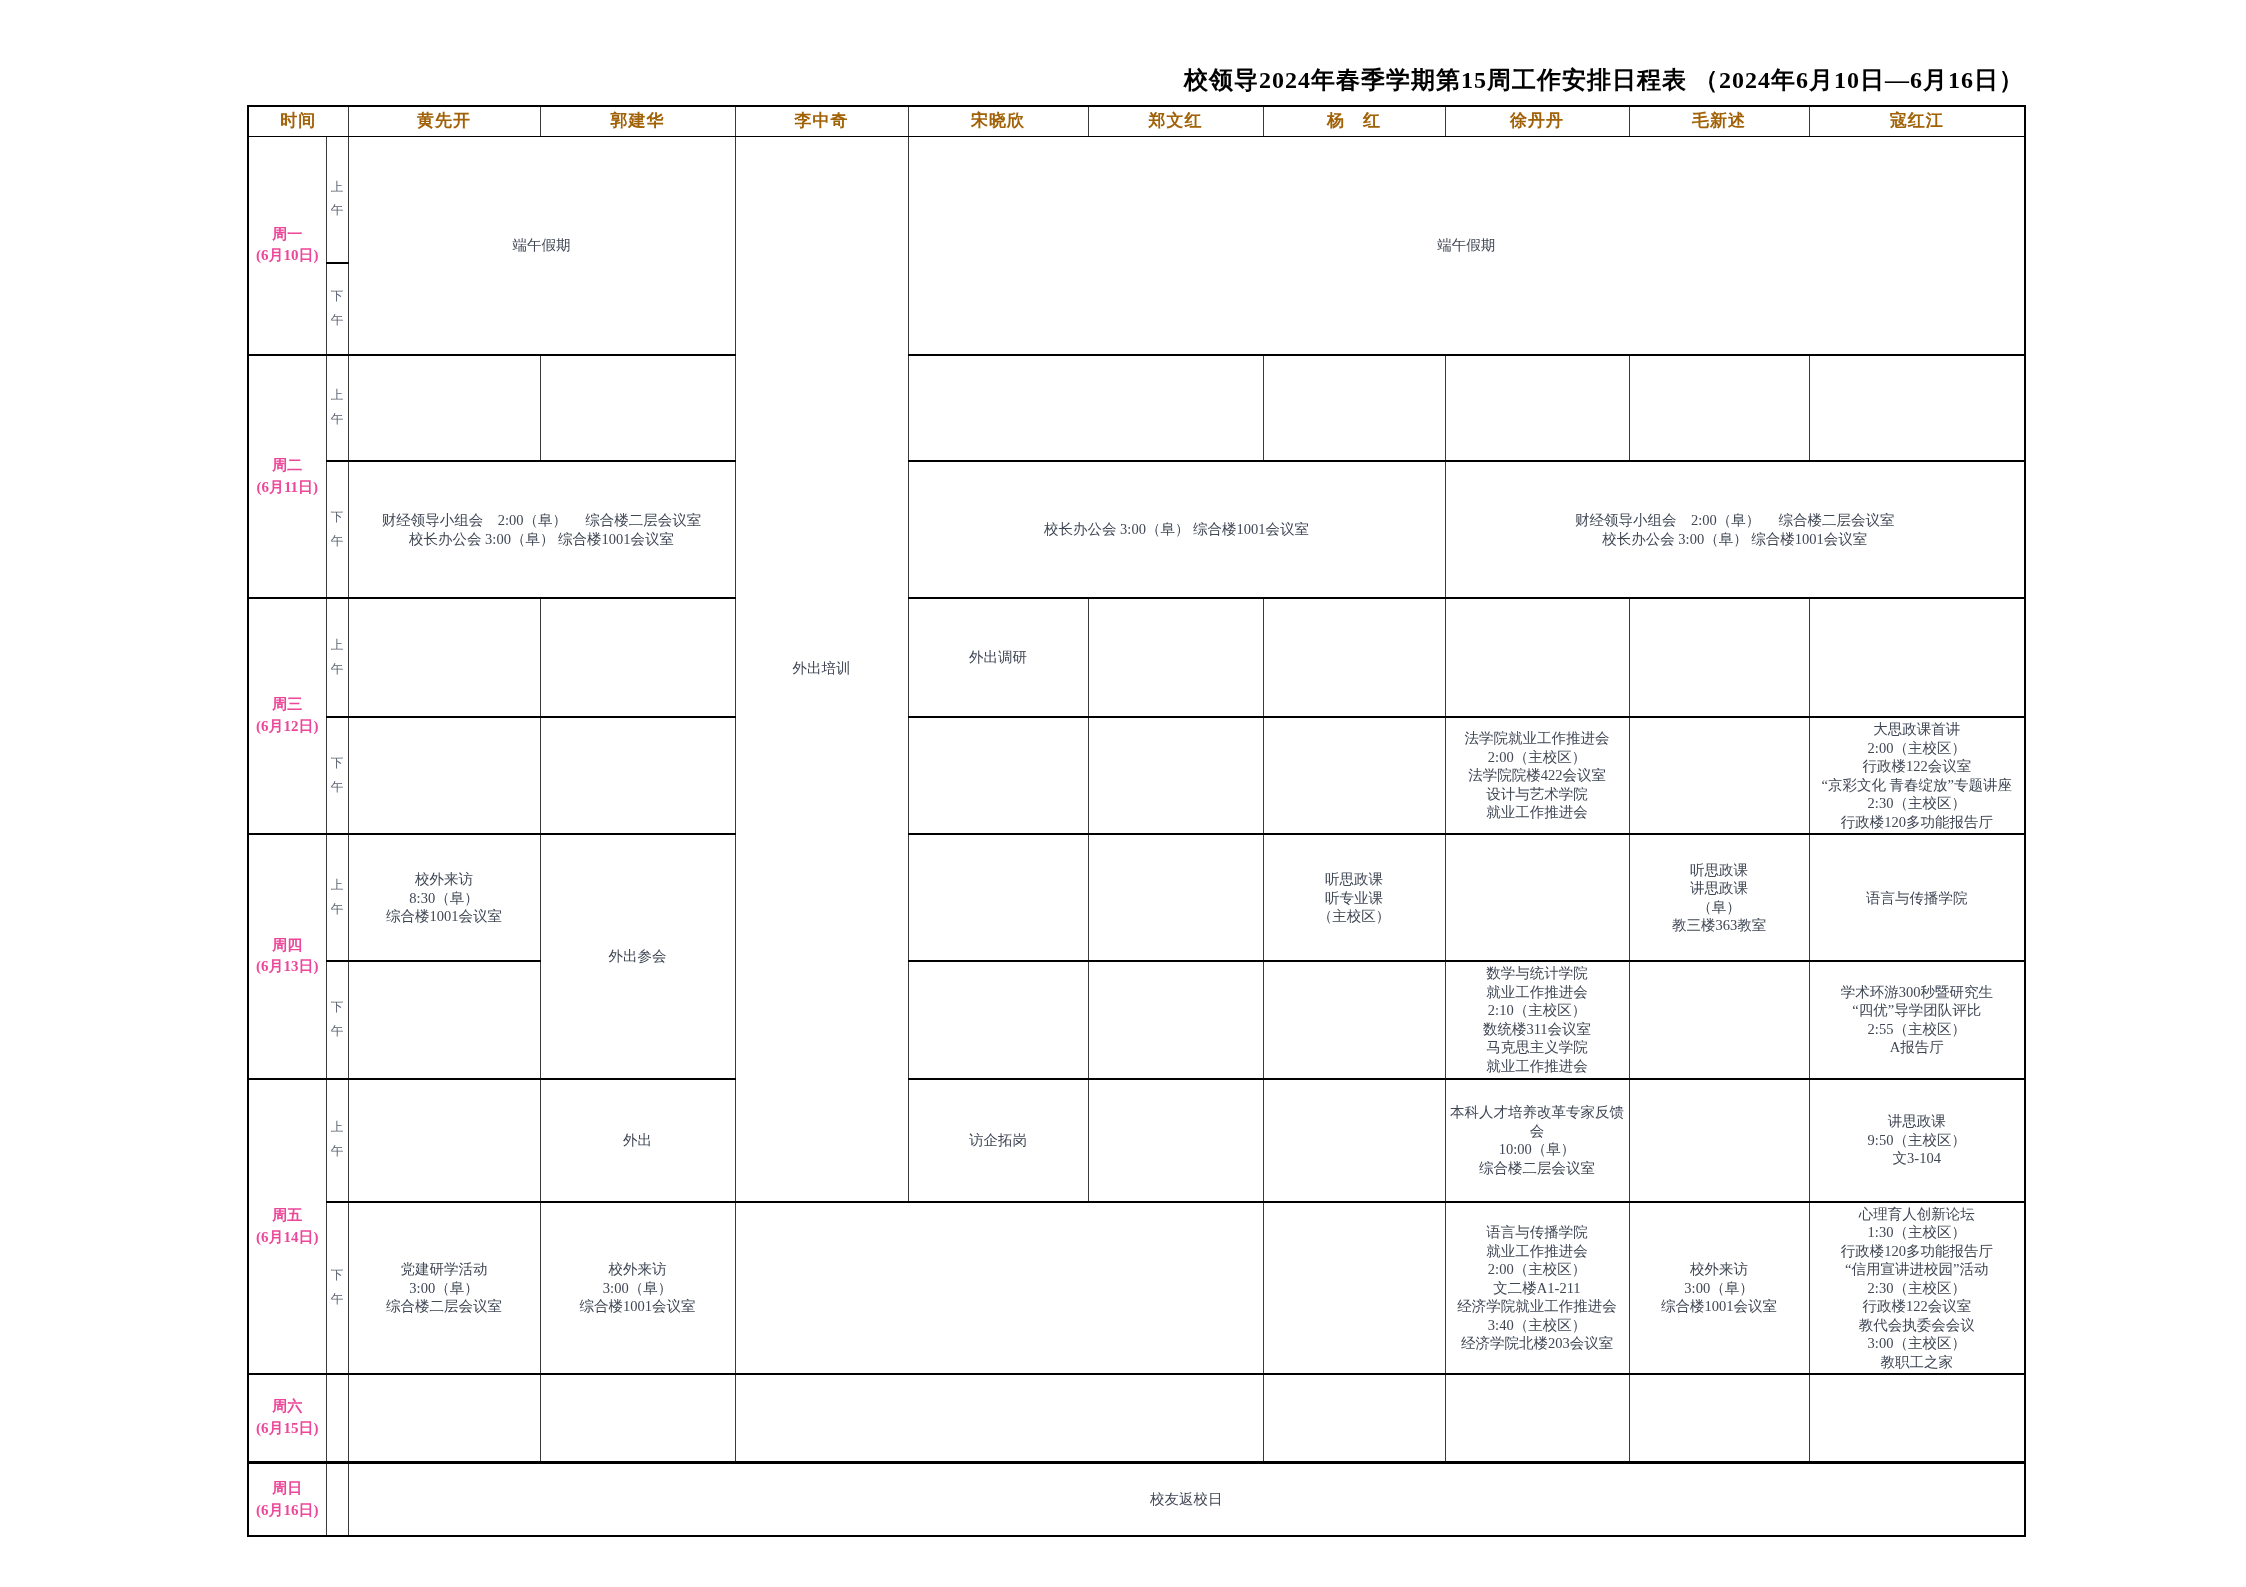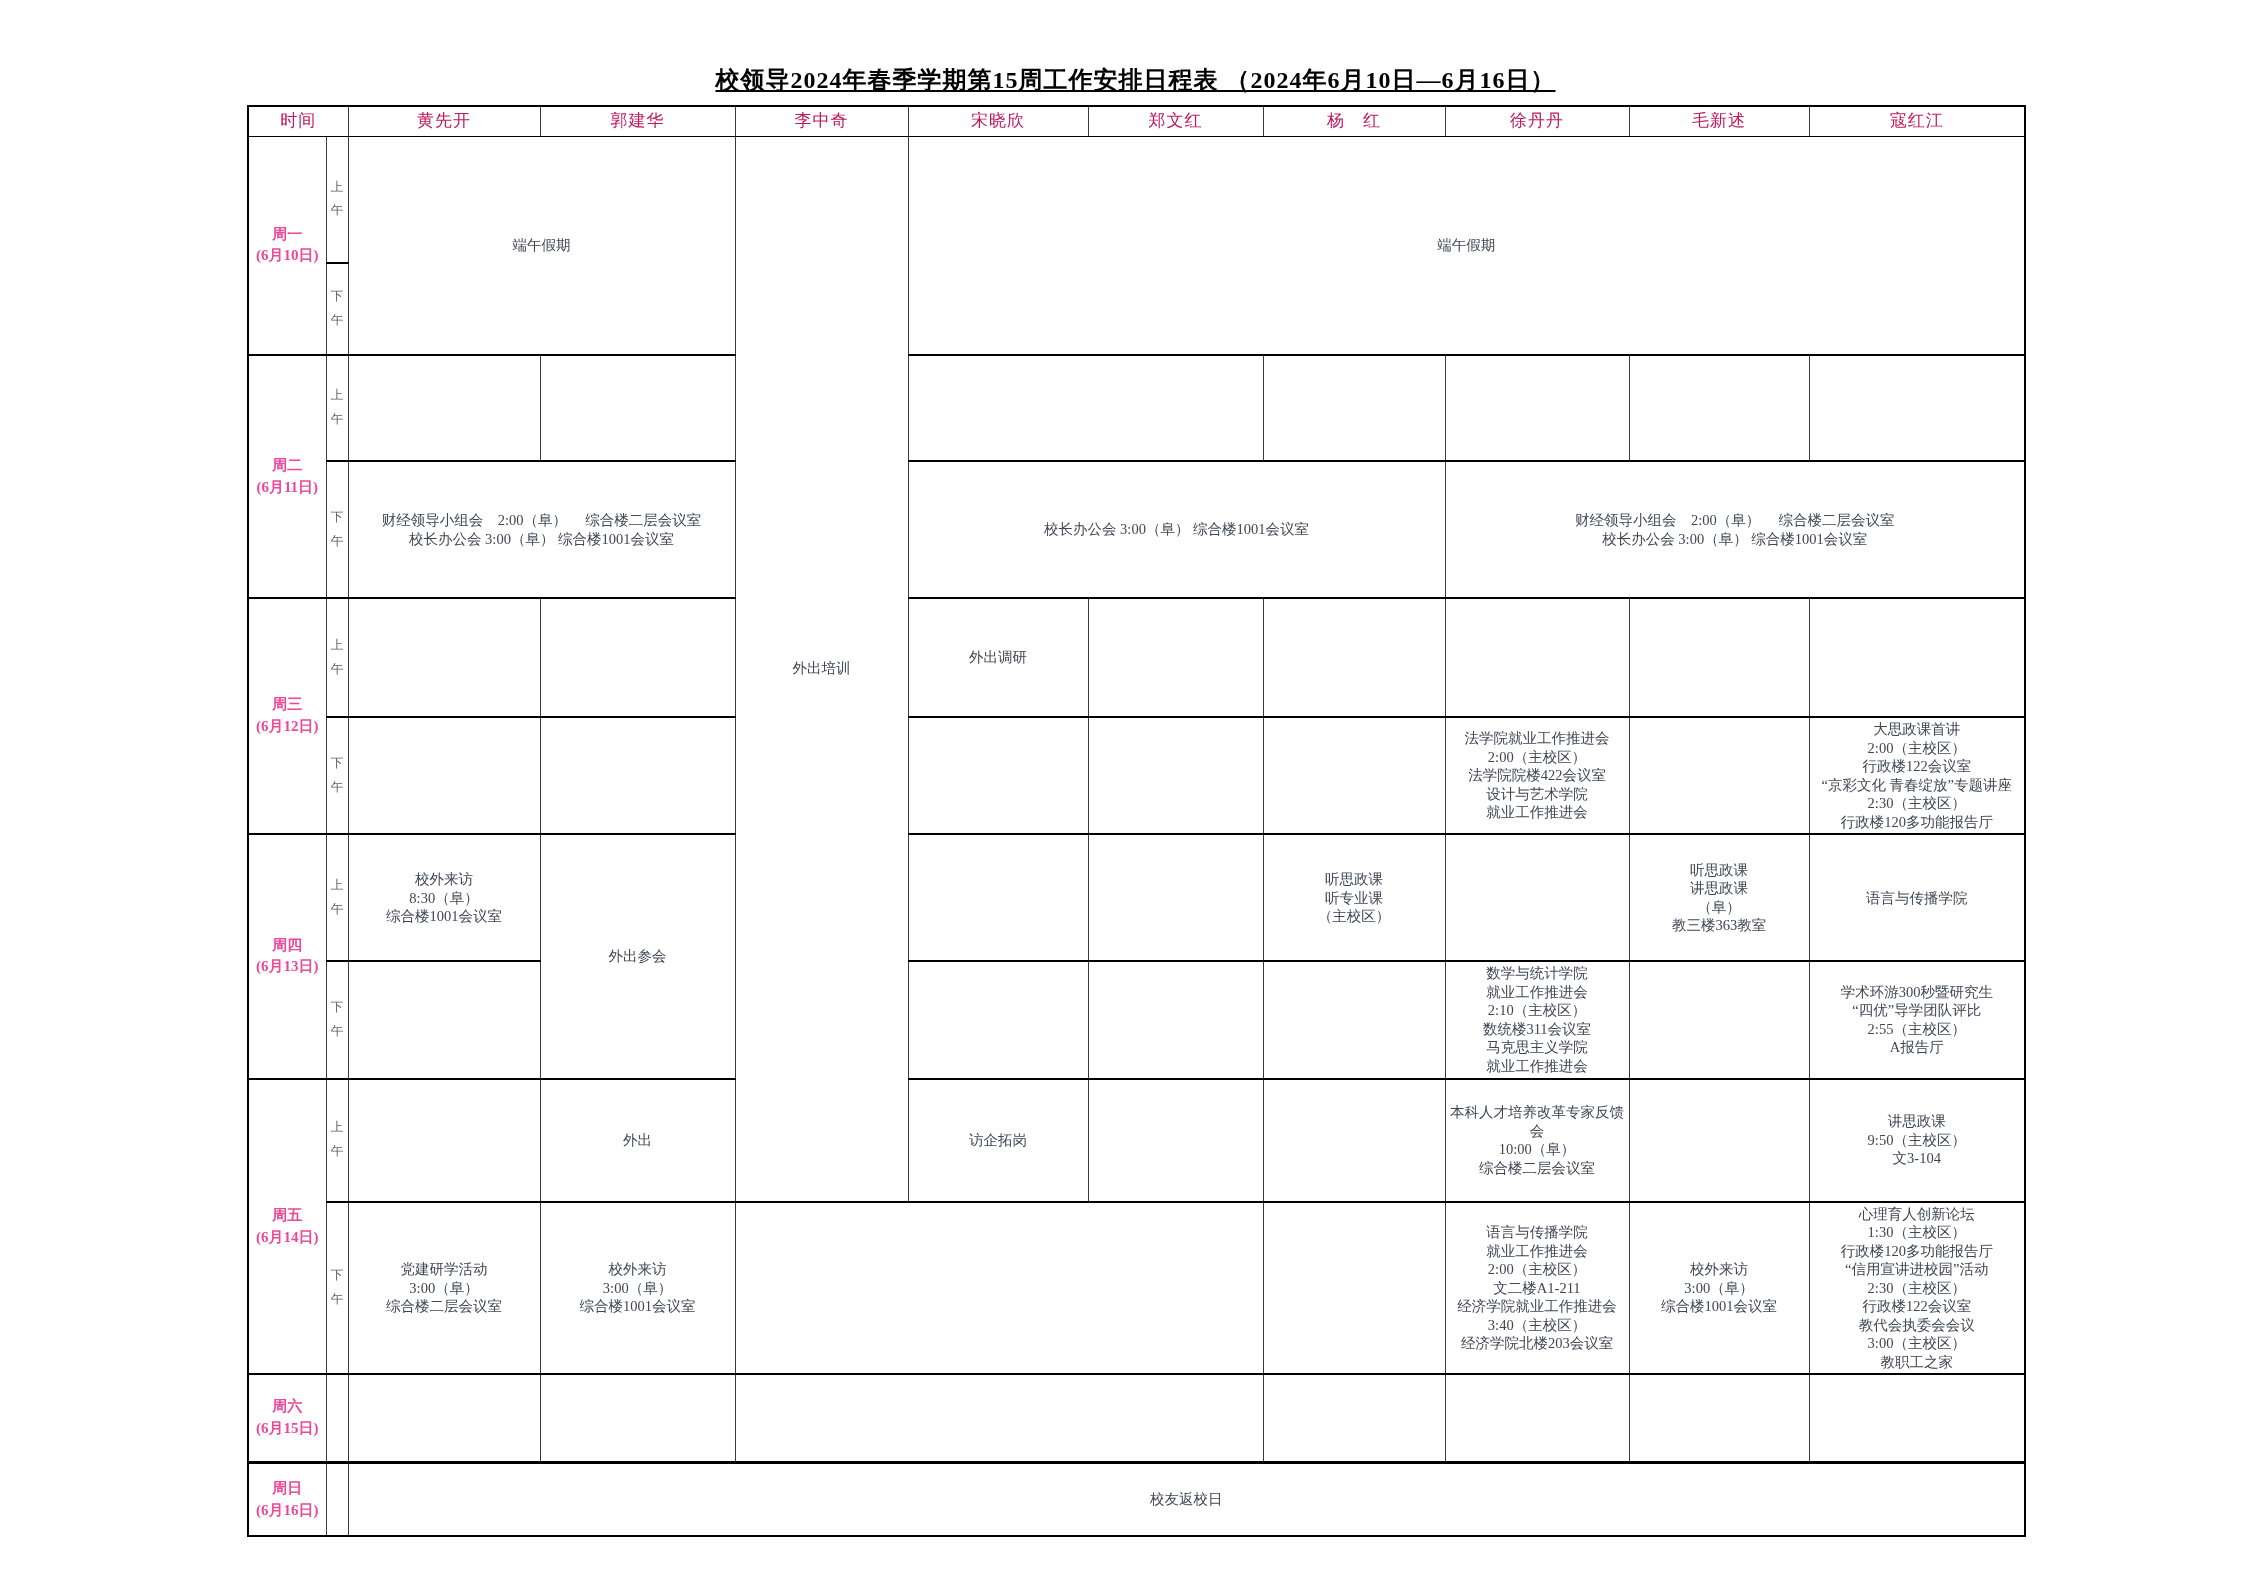--- a/index.html
+++ b/index.html
@@ -2,36 +2,36 @@
 <html><head>
 <meta charset="utf-8">
 <style>
   html,body{margin:0;padding:0;background:#888;}
   .page{
     position:relative;width:2246px;height:1587px;background:#ffffff;
     font-family:"Liberation Serif","DejaVu Serif",serif;overflow:hidden;
   }
   .title{
     position:absolute;left:247px;top:64px;width:1777px;
-    text-align:center;font-size:24px;font-weight:bold;color:#000;
-    letter-spacing:1px;white-space:nowrap;text-decoration:underline;
+    text-align:right;font-size:24px;font-weight:bold;color:#000;
+    letter-spacing:1px;white-space:nowrap;
   }
   table.sched{
     position:absolute;left:247px;top:105px;width:1777px;
     border-collapse:collapse;table-layout:fixed;
     border:2px solid #000;
   }
   td{
     border:1px solid #3a3a3a;
     vertical-align:middle;text-align:center;
     padding:2px 4px;overflow:hidden;
     font-size:14.5px;line-height:1.28;color:#3f4654;
     white-space:pre-line;
   }
-  td.hdr{font-size:17px;font-weight:normal;color:#be185d;letter-spacing:1px;}
+  td.hdr{font-size:17px;font-weight:bold;color:#a16207;letter-spacing:1px;}
   td.day{font-size:15px;font-weight:bold;color:#ec4899;line-height:1.45;}
   td.sub{font-size:12.5px;color:#5a6270;line-height:1.9;padding:0;}
   tr.am > td{border-bottom:2px solid #000;}
   tr.dend > td{border-bottom:2px solid #000;}
   tr.sat > td{border-bottom:3px solid #000;text-align:center;}
   tr.hrow > td{border-bottom:1px solid #000;}
 </style>
 </head>
 <body>
 

